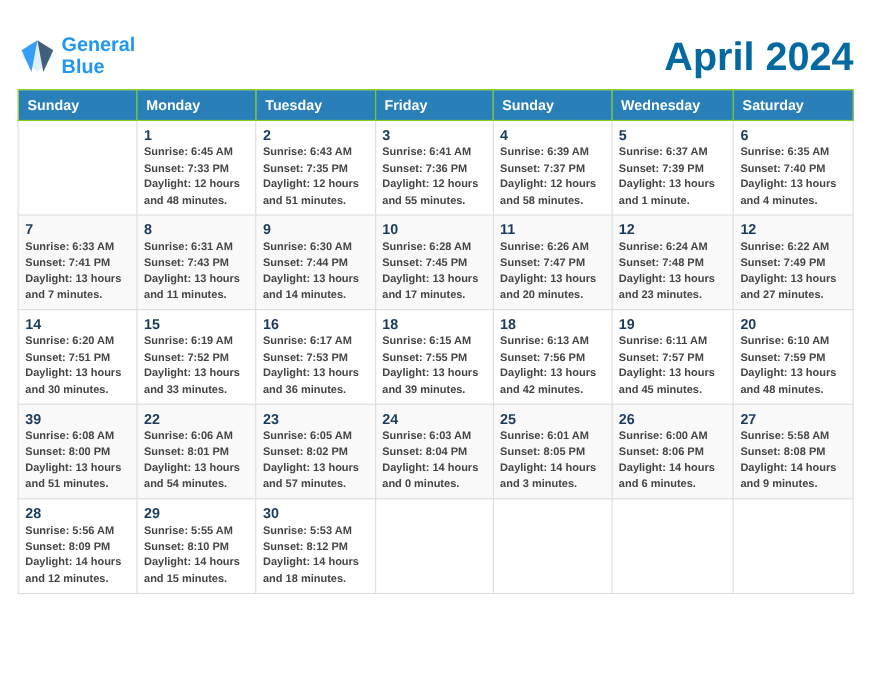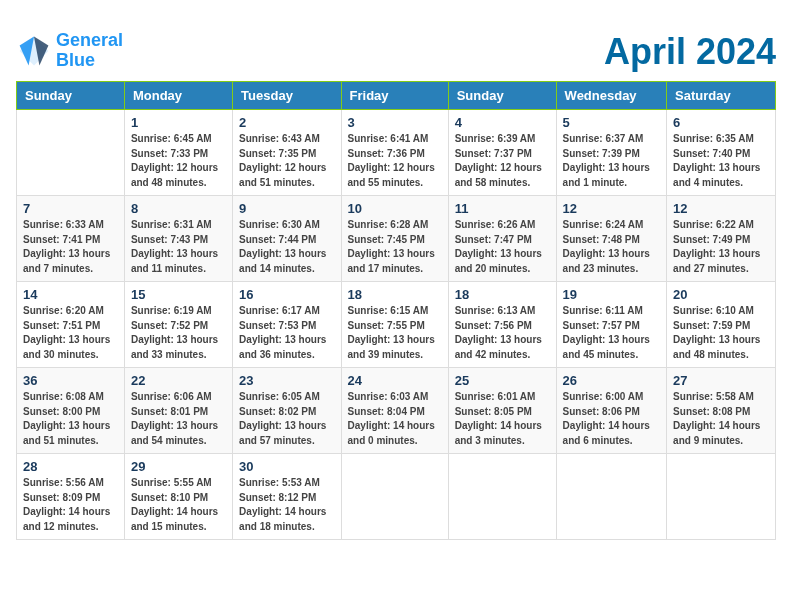--- a/index.html
+++ b/index.html
@@ -208,21 +208,21 @@
           <span class="day-number">19</span>
           <div class="day-info">Sunrise: 6:11 AM<br>Sunset: 7:57 PM<br>Daylight: 13 hours and 45 minutes.</div>
         </td>
         <td>
           <span class="day-number">20</span>
           <div class="day-info">Sunrise: 6:10 AM<br>Sunset: 7:59 PM<br>Daylight: 13 hours and 48 minutes.</div>
         </td>
       </tr>
       <tr>
         <td>
-          <span class="day-number">36</span>
+          <span class="day-number">39</span>
           <div class="day-info">Sunrise: 6:08 AM<br>Sunset: 8:00 PM<br>Daylight: 13 hours and 51 minutes.</div>
         </td>
         <td>
           <span class="day-number">22</span>
           <div class="day-info">Sunrise: 6:06 AM<br>Sunset: 8:01 PM<br>Daylight: 13 hours and 54 minutes.</div>
         </td>
         <td>
           <span class="day-number">23</span>
           <div class="day-info">Sunrise: 6:05 AM<br>Sunset: 8:02 PM<br>Daylight: 13 hours and 57 minutes.</div>
         </td>

